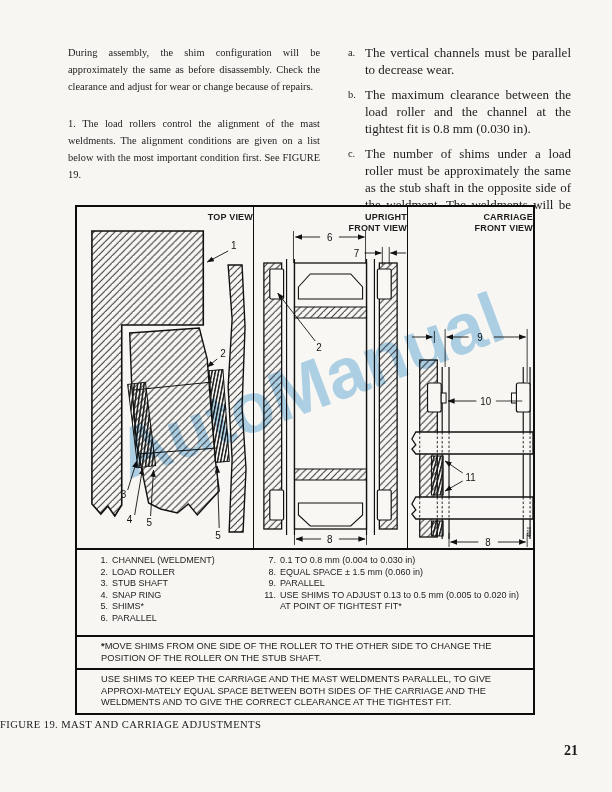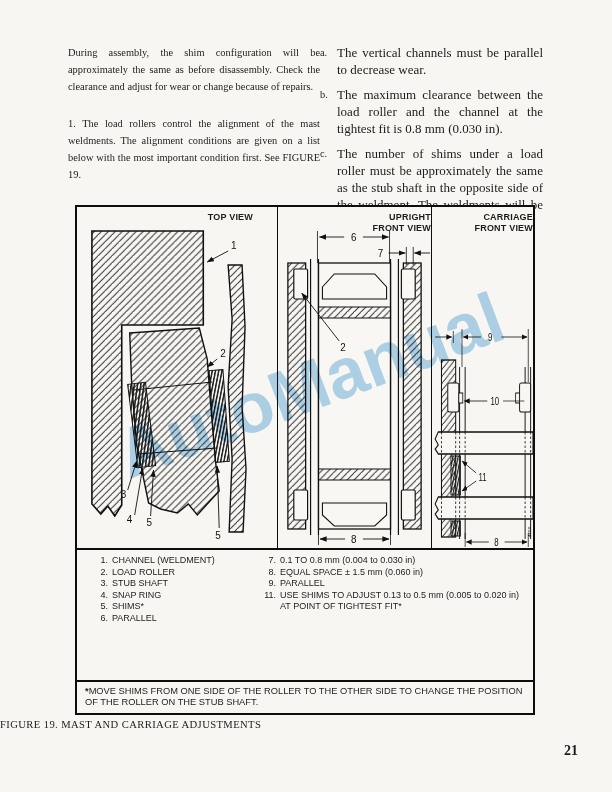--- a/index.html
+++ b/index.html
@@ -1,49 +1,49 @@
 <!DOCTYPE html>
 <html><head>
 <meta charset="utf-8">
 <style>
   html,body{margin:0;padding:0;}
   body{background:#e9e8e6;}
   .page{position:relative;width:612px;height:792px;background:#f7f6f3;overflow:hidden;
         font-family:"Liberation Serif",serif;color:#1c1c1c;}
   
-  .intro{position:absolute;left:68px;top:44px;width:503px;display:flex;}
+  .intro{position:absolute;left:68px;top:44px;width:503px;display:flex;gap:28px;}
   .col-left{width:252px;}
   .col-left p{margin:0 0 20px 0;font-size:10.4px;line-height:17px;text-align:justify;}
   .col-right{width:223px;}
   .list-item{display:flex;margin-bottom:8px;}
   .list-marker{flex:0 0 17px;font-size:10.4px;line-height:17px;}
   .list-text{flex:1;font-size:13px;line-height:17px;text-align:justify;}
   
   .figure-box{position:absolute;left:75px;top:205px;width:460px;height:510px;
               border:2px solid #0d0d0d;box-sizing:border-box;display:flex;flex-direction:column;
               background:#f7f6f3;}
   .panels{display:flex;height:341px;flex:0 0 auto;}
   .panel{position:relative;height:100%;}
   .panel-1{width:176px;}
-  .panel-2{width:153px;border-left:1.5px solid #0d0d0d;border-right:1.5px solid #0d0d0d;margin-left:24px;}
+  .panel-2{width:153px;border-left:1.5px solid #0d0d0d;border-right:1.5px solid #0d0d0d;}
   .panel-3{flex:1;}
   .panel-title{position:absolute;top:5px;left:0;right:0;text-align:right;z-index:2;
                font-family:"Liberation Sans",sans-serif;font-weight:700;font-size:9px;line-height:11px;
                letter-spacing:.2px;}
   .panel svg{position:absolute;left:0;top:0;width:100%;height:100%;display:block;}
   
   .legend{flex:1;display:flex;border-top:2px solid #0d0d0d;padding:5px 6px 2px 12px;
           font-family:"Liberation Sans",sans-serif;font-size:9px;line-height:11.6px;box-sizing:border-box;}
   .legend-col-left{width:168px;flex:0 0 auto;}
   .legend-col-right{flex:1;}
   .lg-item{display:flex;}
   .lg-num{flex:0 0 19px;text-align:right;padding-right:4px;}
   .lg-txt{flex:1;}
   
-  .fn{border-top:2px solid #0d0d0d;padding:4px 8px 4px 8px;
+  .fn{border-top:2px solid #0d0d0d;padding:4px 8px 4px 24px;
       font-family:"Liberation Sans",sans-serif;font-size:9.3px;line-height:11.6px;flex:0 0 auto;}
   .fn-star{font-weight:700;}
   
   .caption{position:absolute;left:0;right:0;top:719px;text-align:left;
            font-size:10.6px;letter-spacing:.4px;}
   .page-number{position:absolute;right:34px;top:743px;font-size:14px;font-weight:700;}
   
   .watermark{position:absolute;left:30px;top:255px;width:560px;height:260px;
              display:flex;align-items:center;justify-content:center;
              transform:rotate(-20.5deg);z-index:3;pointer-events:none;
@@ -286,19 +286,22 @@
         <div class="lg-item">
             <span class="lg-num">11.</span>
             <span class="lg-txt">USE SHIMS TO ADJUST 0.13 to 0.5 mm (0.005 to 0.020 in) AT POINT OF TIGHTEST FIT*</span>
           </div>
       </div>
     </div>
 
     <div class="fn">
       <span class="fn-star">*</span><span>MOVE SHIMS FROM ONE SIDE OF THE ROLLER TO THE OTHER SIDE TO CHANGE THE POSITION OF THE ROLLER ON THE STUB SHAFT.</span>
     </div>
+    <div class="fn">
+      <span>USE SHIMS TO KEEP THE CARRIAGE AND THE MAST WELDMENTS PARALLEL, TO GIVE APPROXI-MATELY EQUAL SPACE BETWEEN BOTH SIDES OF THE CARRIAGE AND THE WELDMENTS AND TO GIVE THE CORRECT CLEARANCE AT THE TIGHTEST FIT.</span>
+    </div>
   </div>
 
   <div class="caption">FIGURE 19. MAST AND CARRIAGE ADJUSTMENTS</div>
   <div class="page-number">21</div>
 
   <div class="watermark">AutoManual</div>
 </div>
 
 </body></html>

